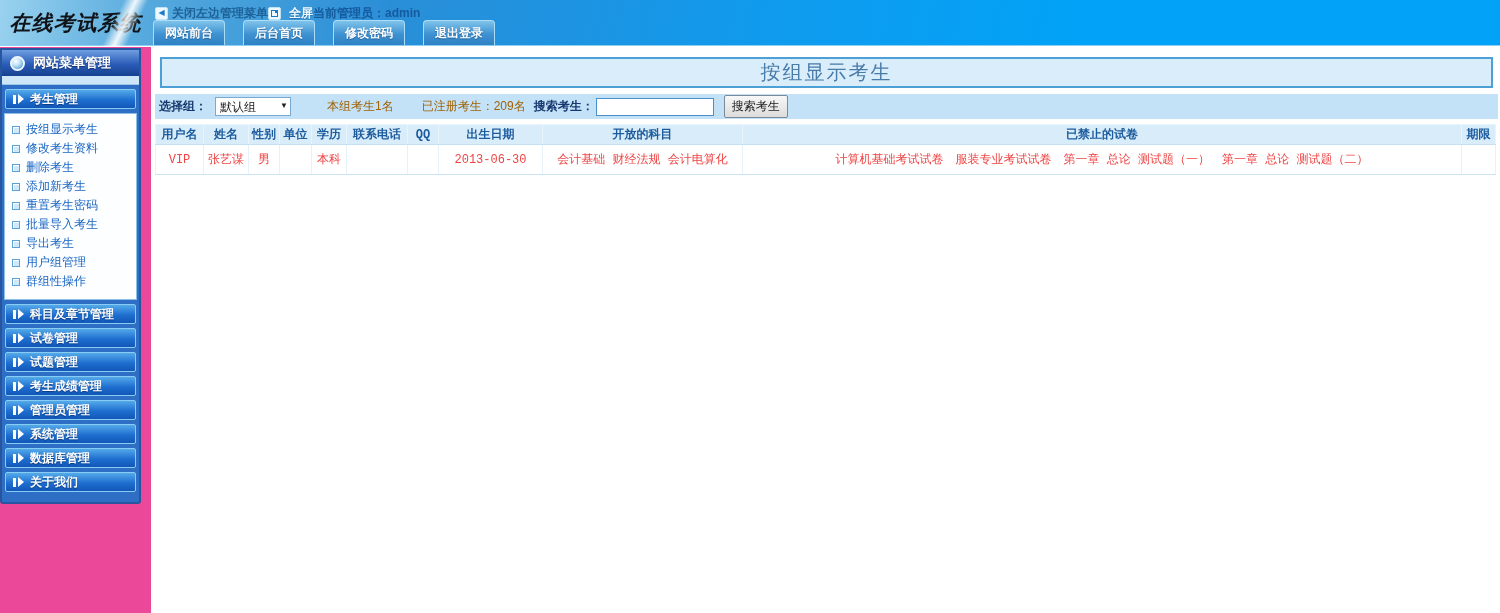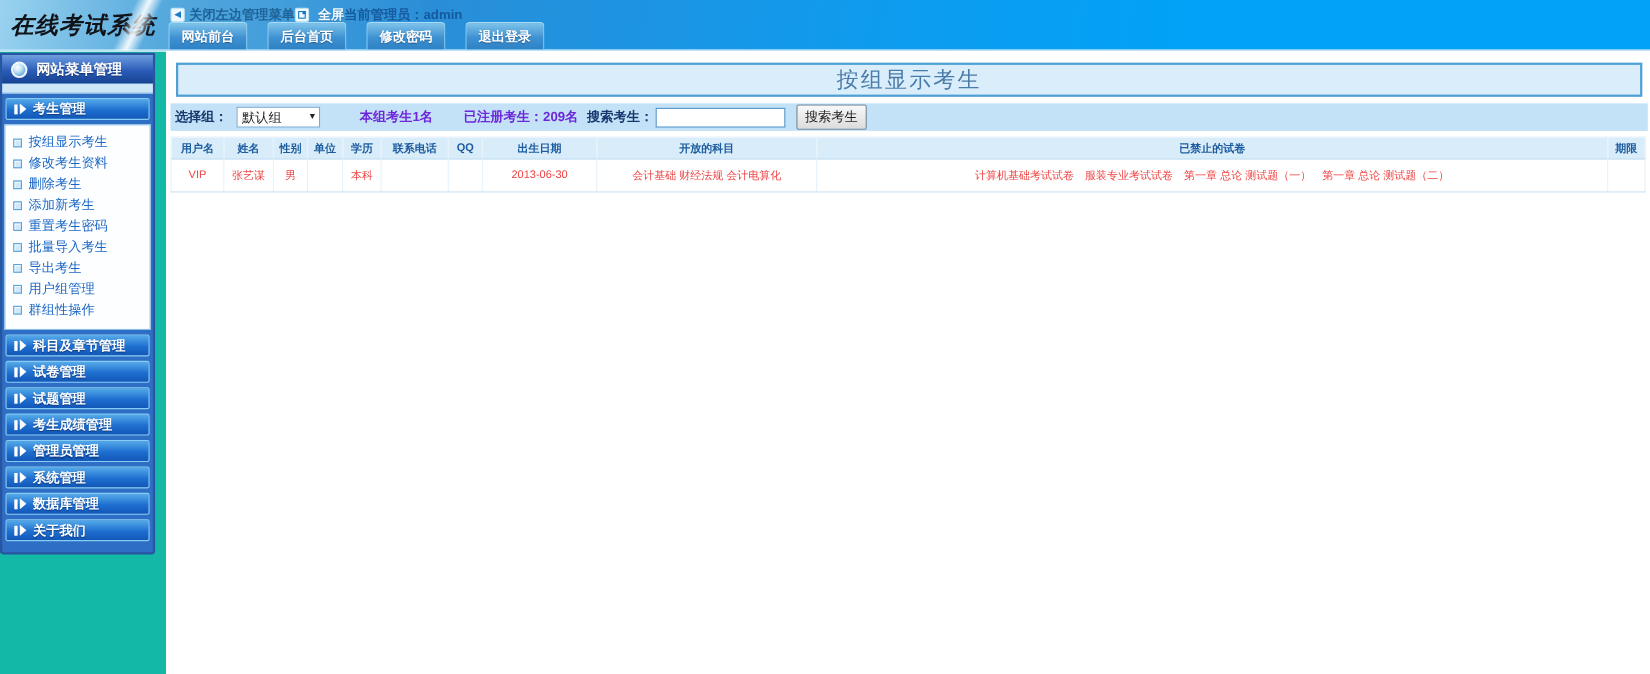--- a/index.html
+++ b/index.html
@@ -28,21 +28,21 @@
   #close-menu-label { color:#1d6298; font-weight:bold; }
   #fullscreen-label { color:#f4fbff; font-weight:bold; margin-left:4px; text-shadow:0 1px 1px rgba(0,50,100,.35); }
   #admin-label { color:#155a9e; font-weight:bold; }
   #tabs { position:absolute; left:153px; bottom:0px; display:flex; gap:18px; }
   .tab { padding:4px 11px 3px; font-size:12px; font-weight:bold; color:#fff; cursor:pointer;
     text-shadow:0 1px 1px rgba(0,40,90,.45);
     background:linear-gradient(#7fc3ea,#3e92d2 55%,#2e81c4);
     border:1px solid #a8dcf7; border-bottom:none; border-radius:4px 4px 0 0; }
 
   
-  #side-col { position:absolute; left:0; top:47px; width:151px; height:566px; background:#14b8a6; }
+  #side-col { position:absolute; left:0; top:47px; width:151px; height:566px; background:#ec4899; }
   #side-panel { position:absolute; left:0; top:1px; width:141px;
     background:#2e6ec4; border:2px solid #28559f; border-radius:0 0 3px 3px; padding-bottom:6px; }
   #side-head { height:26px; display:flex; align-items:center; gap:8px; padding-left:8px;
     background:linear-gradient(#6f9fe0 0%,#2a5cb8 55%,#16418f 100%);
     color:#fff; font-size:13px; font-weight:bold; text-shadow:0 1px 1px rgba(0,20,60,.5); }
   .orb { width:15px; height:15px; border-radius:50%; flex:none;
     background:radial-gradient(circle at 35% 30%, #ffffff, #bfe2f6 40%, #2f86c8);
     border:2px solid #eef7ff; }
   #side-gap { height:9px; background:#cde7f8; border-bottom:1px solid #9cc6e6; }
   .sec-bar { margin:4px 3px; height:20px; display:flex; align-items:center; gap:6px; padding-left:7px;
@@ -59,36 +59,36 @@
     box-shadow:inset 1px 1px 0 #fff; }
 
   
   #main { position:absolute; left:151px; top:47px; width:1349px; height:566px; background:#fff; }
   #title-box { margin:10px 7px 0 9px; height:31px; background:#d9edfb; border:2px solid #4da0d6;
     display:flex; align-items:center; justify-content:center;
     font-size:20px; color:#4a7caa; letter-spacing:2px; }
   #filter-bar { margin:6px 2px 0 4px; height:25px; background:#c3e2f8; display:flex; align-items:center;
     font-size:12px; padding-left:4px; }
   .navy { color:#17386e; font-weight:bold; }
-  .red { color:#6d28d9; font-weight:bold; }
+  .red { color:#a16207; font-weight:normal; }
   #group-select-wrap { position:relative; margin-left:8px; }
   #group-select { width:76px; height:19px; font-size:12px; border:1px solid #7aaad0; background:#fff;
     -webkit-appearance:none; appearance:none; padding:0 14px 0 4px; color:#222;
     font-family:"Liberation Sans", sans-serif; }
   #group-select-wrap .dd { position:absolute; right:3px; top:4px; font-size:8px; color:#222; pointer-events:none; }
   #grp-count { margin-left:36px; }
   #reg-count { margin-left:28px; }
   #search-label { margin-left:8px; }
   #search-input { width:118px; height:18px; border:1px solid #4a90c8; margin-left:2px; font-size:12px; padding:0 3px; }
   #search-btn { margin-left:10px; font-size:12px; color:#222; padding:2px 7px; cursor:pointer;
     background:linear-gradient(#f8f8f8,#dcdcdc); border:1px solid #7a8a99; border-radius:2px;
     font-family:"Liberation Sans", sans-serif; }
 
   
-  #grid { margin:5px 2px 0 4px; width:1341px; border-collapse:collapse; table-layout:fixed; font-size:10px; }
+  #grid { margin:5px 2px 0 4px; width:1341px; border-collapse:collapse; table-layout:fixed; font-size:12px;font-family:Liberation Mono, monospace; }
   #grid th { background:#d9ecfa; color:#1c5c9e; font-weight:bold; height:20px;
     border:1px solid #e9f4fc; border-bottom:1px solid #c4dff2; text-align:center; }
   #grid td { background:#fff; color:#ef4444; height:30px; text-align:center;
     border-left:1px solid #e6f2fa; border-right:1px solid #e6f2fa; border-bottom:1px solid #c8e2f4;
     overflow:hidden; white-space:nowrap; }
 </style>
 </head>
 <body>
 
 <div id="stage">

